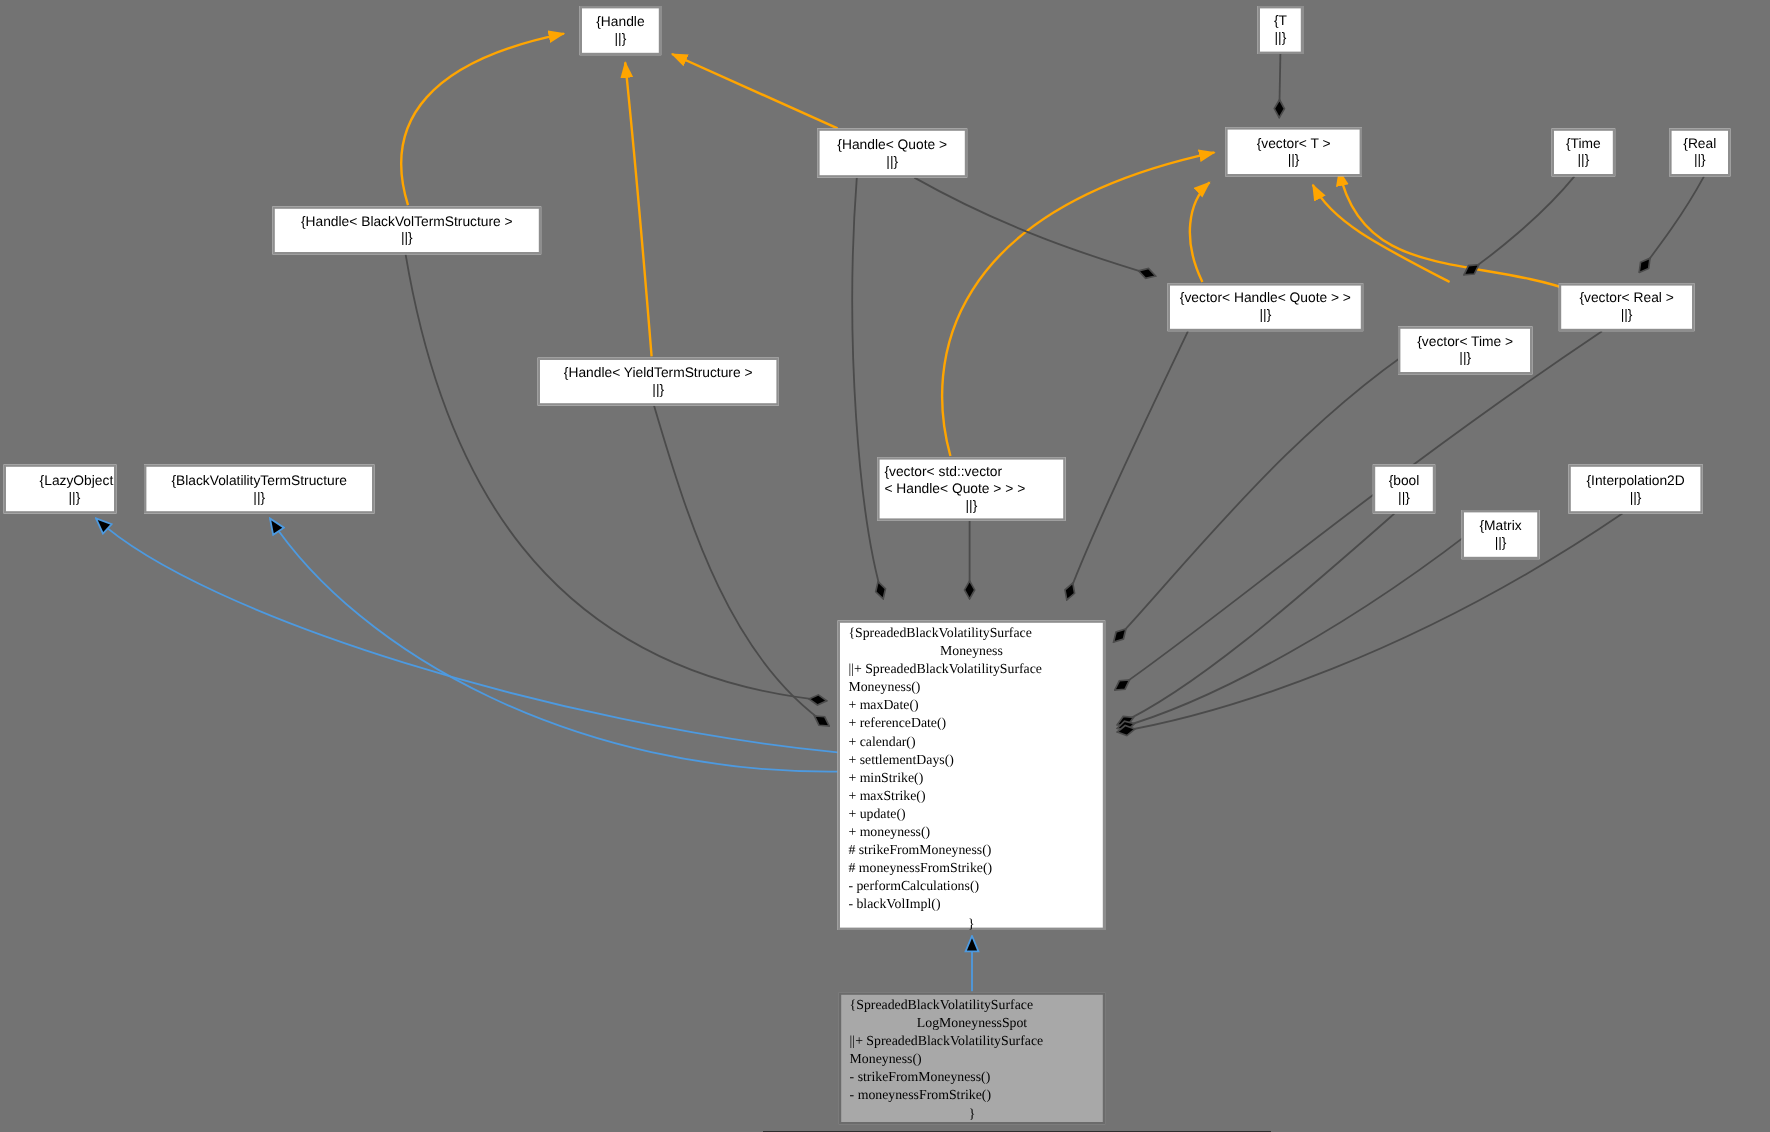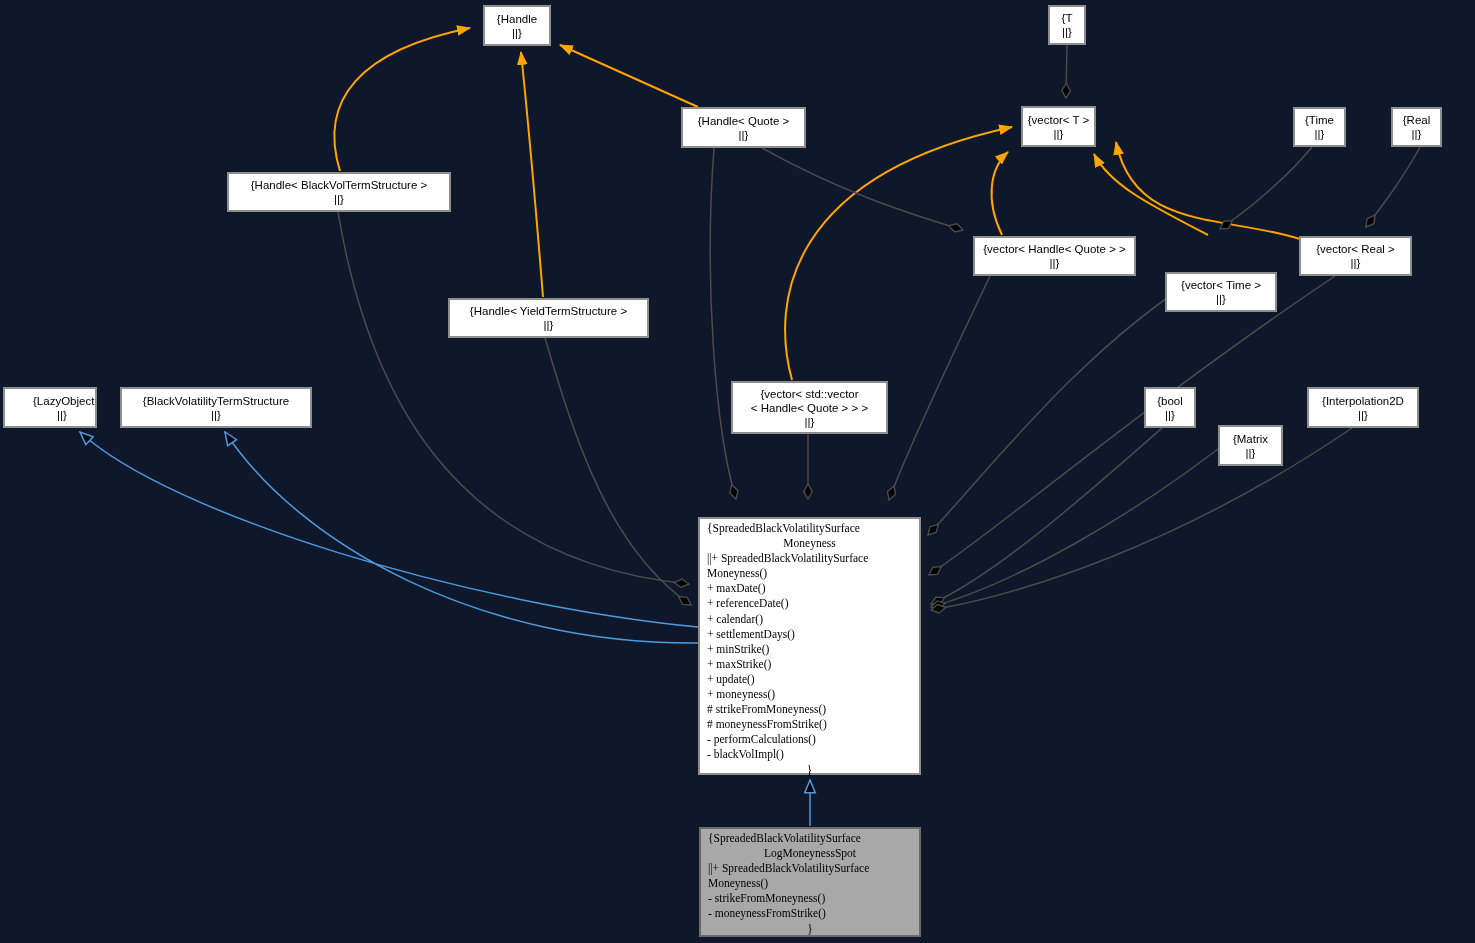--- a/index.html
+++ b/index.html
@@ -1,16 +1,16 @@
 <!DOCTYPE html>
 <html><head>
 <meta charset="utf-8">
 <style>
   html,body{margin:0;padding:0;background:#000;}
-  #stage{position:relative;width:1475px;height:943px;background:#0f172a;overflow:hidden;
+  #stage{position:relative;width:1475px;height:943px;background:#737373;overflow:hidden;
          font-family:"Liberation Sans","DejaVu Sans",sans-serif;}
   #edges-svg{position:absolute;left:0;top:0;width:1475px;height:943px;}
   .edge{fill:none;}
   .edge-template{stroke:#ffa500;stroke-width:2;}
   .edge-aggregation{stroke:#4b4b4b;stroke-width:1.5;}
   .edge-inheritance{stroke:#4d9ae0;stroke-width:1.5;}
   .node{position:absolute;box-sizing:border-box;background:#fff;border:2px solid #8e8e8e;
         color:#000;font-size:11.5px;line-height:14px;display:flex;flex-direction:column;
         justify-content:center;padding:2px 4px;cursor:pointer;}
   .node .ln{white-space:nowrap;text-align:center;}
@@ -65,21 +65,21 @@
       <div class="ln">||}</div>
     </div>
     <div class="node" style="left: 1048px; top: 5px; width: 38px; height: 40px;">
       <div class="ln">{T</div>
       <div class="ln">||}</div>
     </div>
     <div class="node" style="left: 681px; top: 107px; width: 125px; height: 41px;">
       <div class="ln">{Handle&lt; Quote &gt;</div>
       <div class="ln">||}</div>
     </div>
-    <div class="node" style="left: 1021px; top: 106px; width: 75px; height: 41px;">
+    <div class="node" style="left: 1021px; top: 106px; width: 114px; height: 41px;">
       <div class="ln">{vector&lt; T &gt;</div>
       <div class="ln">||}</div>
     </div>
     <div class="node" style="left: 1293px; top: 107px; width: 53px; height: 40px;">
       <div class="ln">{Time</div>
       <div class="ln">||}</div>
     </div>
     <div class="node" style="left: 1391px; top: 107px; width: 51px; height: 40px;">
       <div class="ln">{Real</div>
       <div class="ln">||}</div>
@@ -105,21 +105,21 @@
       <div class="ln">||}</div>
     </div>
     <div class="node" style="left: 3px; top: 387px; width: 94px; height: 41px; padding-left: 28px;">
       <div class="ln">{LazyObject</div>
       <div class="ln">||}</div>
     </div>
     <div class="node" style="left: 120px; top: 387px; width: 192px; height: 41px;">
       <div class="ln">{BlackVolatilityTermStructure</div>
       <div class="ln">||}</div>
     </div>
-    <div class="node" style="left: 731px; top: 381px; width: 157px; height: 53px; align-items: center;">
+    <div class="node" style="left: 731px; top: 381px; width: 157px; height: 53px;">
       <div class="ln left">{vector&lt; std::vector</div>
       <div class="ln left">&lt; Handle&lt; Quote &gt; &gt; &gt;</div>
       <div class="ln">||}</div>
     </div>
     <div class="node" style="left: 1144px; top: 387px; width: 52px; height: 41px;">
       <div class="ln">{bool</div>
       <div class="ln">||}</div>
     </div>
     <div class="node" style="left: 1218px; top: 387px; width: 65px; height: 41px; margin-top: 38px;">
       <div class="ln">{Matrix</div>

